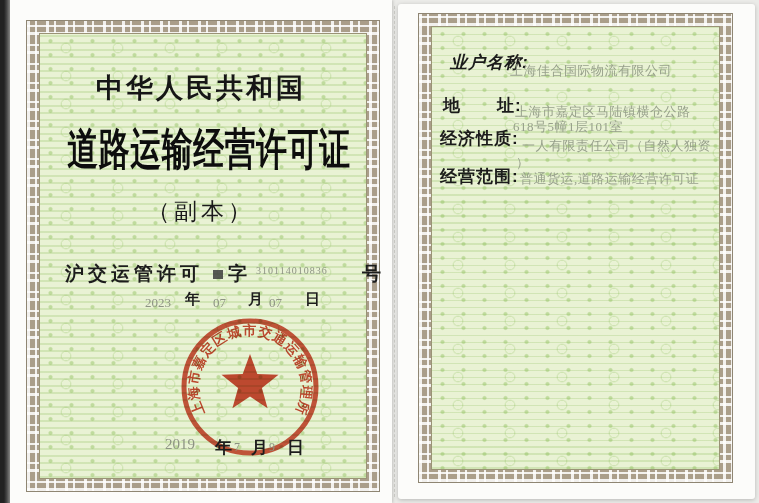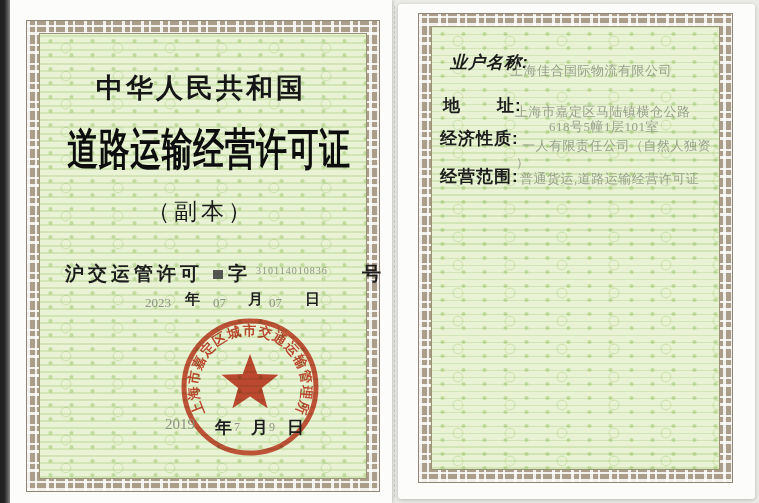--- a/index.html
+++ b/index.html
@@ -79,21 +79,21 @@
   .v-month{left:203px;top:5px;font-size:13px;}
   .v-u2{left:238px;}
   .v-day{left:259px;top:5px;font-size:13px;}
   .v-u3{left:295px;}
 
   .stamp{position:absolute;left:165px;top:312px;z-index:2;mix-blend-mode:multiply;}
   .issuer{
     position:absolute;left:150px;width:190px;top:403px;z-index:4;text-align:center;
     font-weight:700;font-size:20px;letter-spacing:4px;color:#111;
   }
-  .line-issue{top:416px;font-size:17px;}
+  .line-issue{top:436px;font-size:17px;}
   .i-year{left:155px;font-size:15px;}
   .i-u1{left:205px;}
   .i-month{left:224px;top:4px;font-size:12px;}
   .i-u2{left:241px;}
   .i-day{left:259px;top:4px;font-size:12px;}
   .i-u3{left:277px;}
   .line-issue .bold-cn{font-weight:700;}
 
   
   .field-label{
@@ -165,21 +165,21 @@
   <div class="page page-right">
     <div class="frame frame-right">
       <div class="green"></div>
     </div>
 
     <div class="field-label" style="left:52px;top:47px;font-style:italic;">业户名称:</div>
     <div class="field-value" style="left:112px;top:58px;">上海佳合国际物流有限公司</div>
 
     <div class="field-label" style="left:45px;top:90px;">地　　址:</div>
     <div class="field-value" style="left:117px;top:99px;">上海市嘉定区马陆镇横仓公路</div>
-    <div class="field-value" style="left:115px;top:114px;margin-left:36px;">618号5幢1层101室</div>
+    <div class="field-value" style="left:115px;top:114px;">618号5幢1层101室</div>
 
     <div class="field-label" style="left:42px;top:123px;">经济性质:</div>
     <div class="field-value" style="left:124px;top:133px;">一人有限责任公司（自然人独资</div>
     <div class="field-value" style="left:118px;top:150px;">）</div>
 
     <div class="field-label" style="left:42px;top:161px;">经营范围:</div>
     <div class="field-value" style="left:122px;top:166px;">普通货运,道路运输经营许可证</div>
   </div>
 
 </div>

